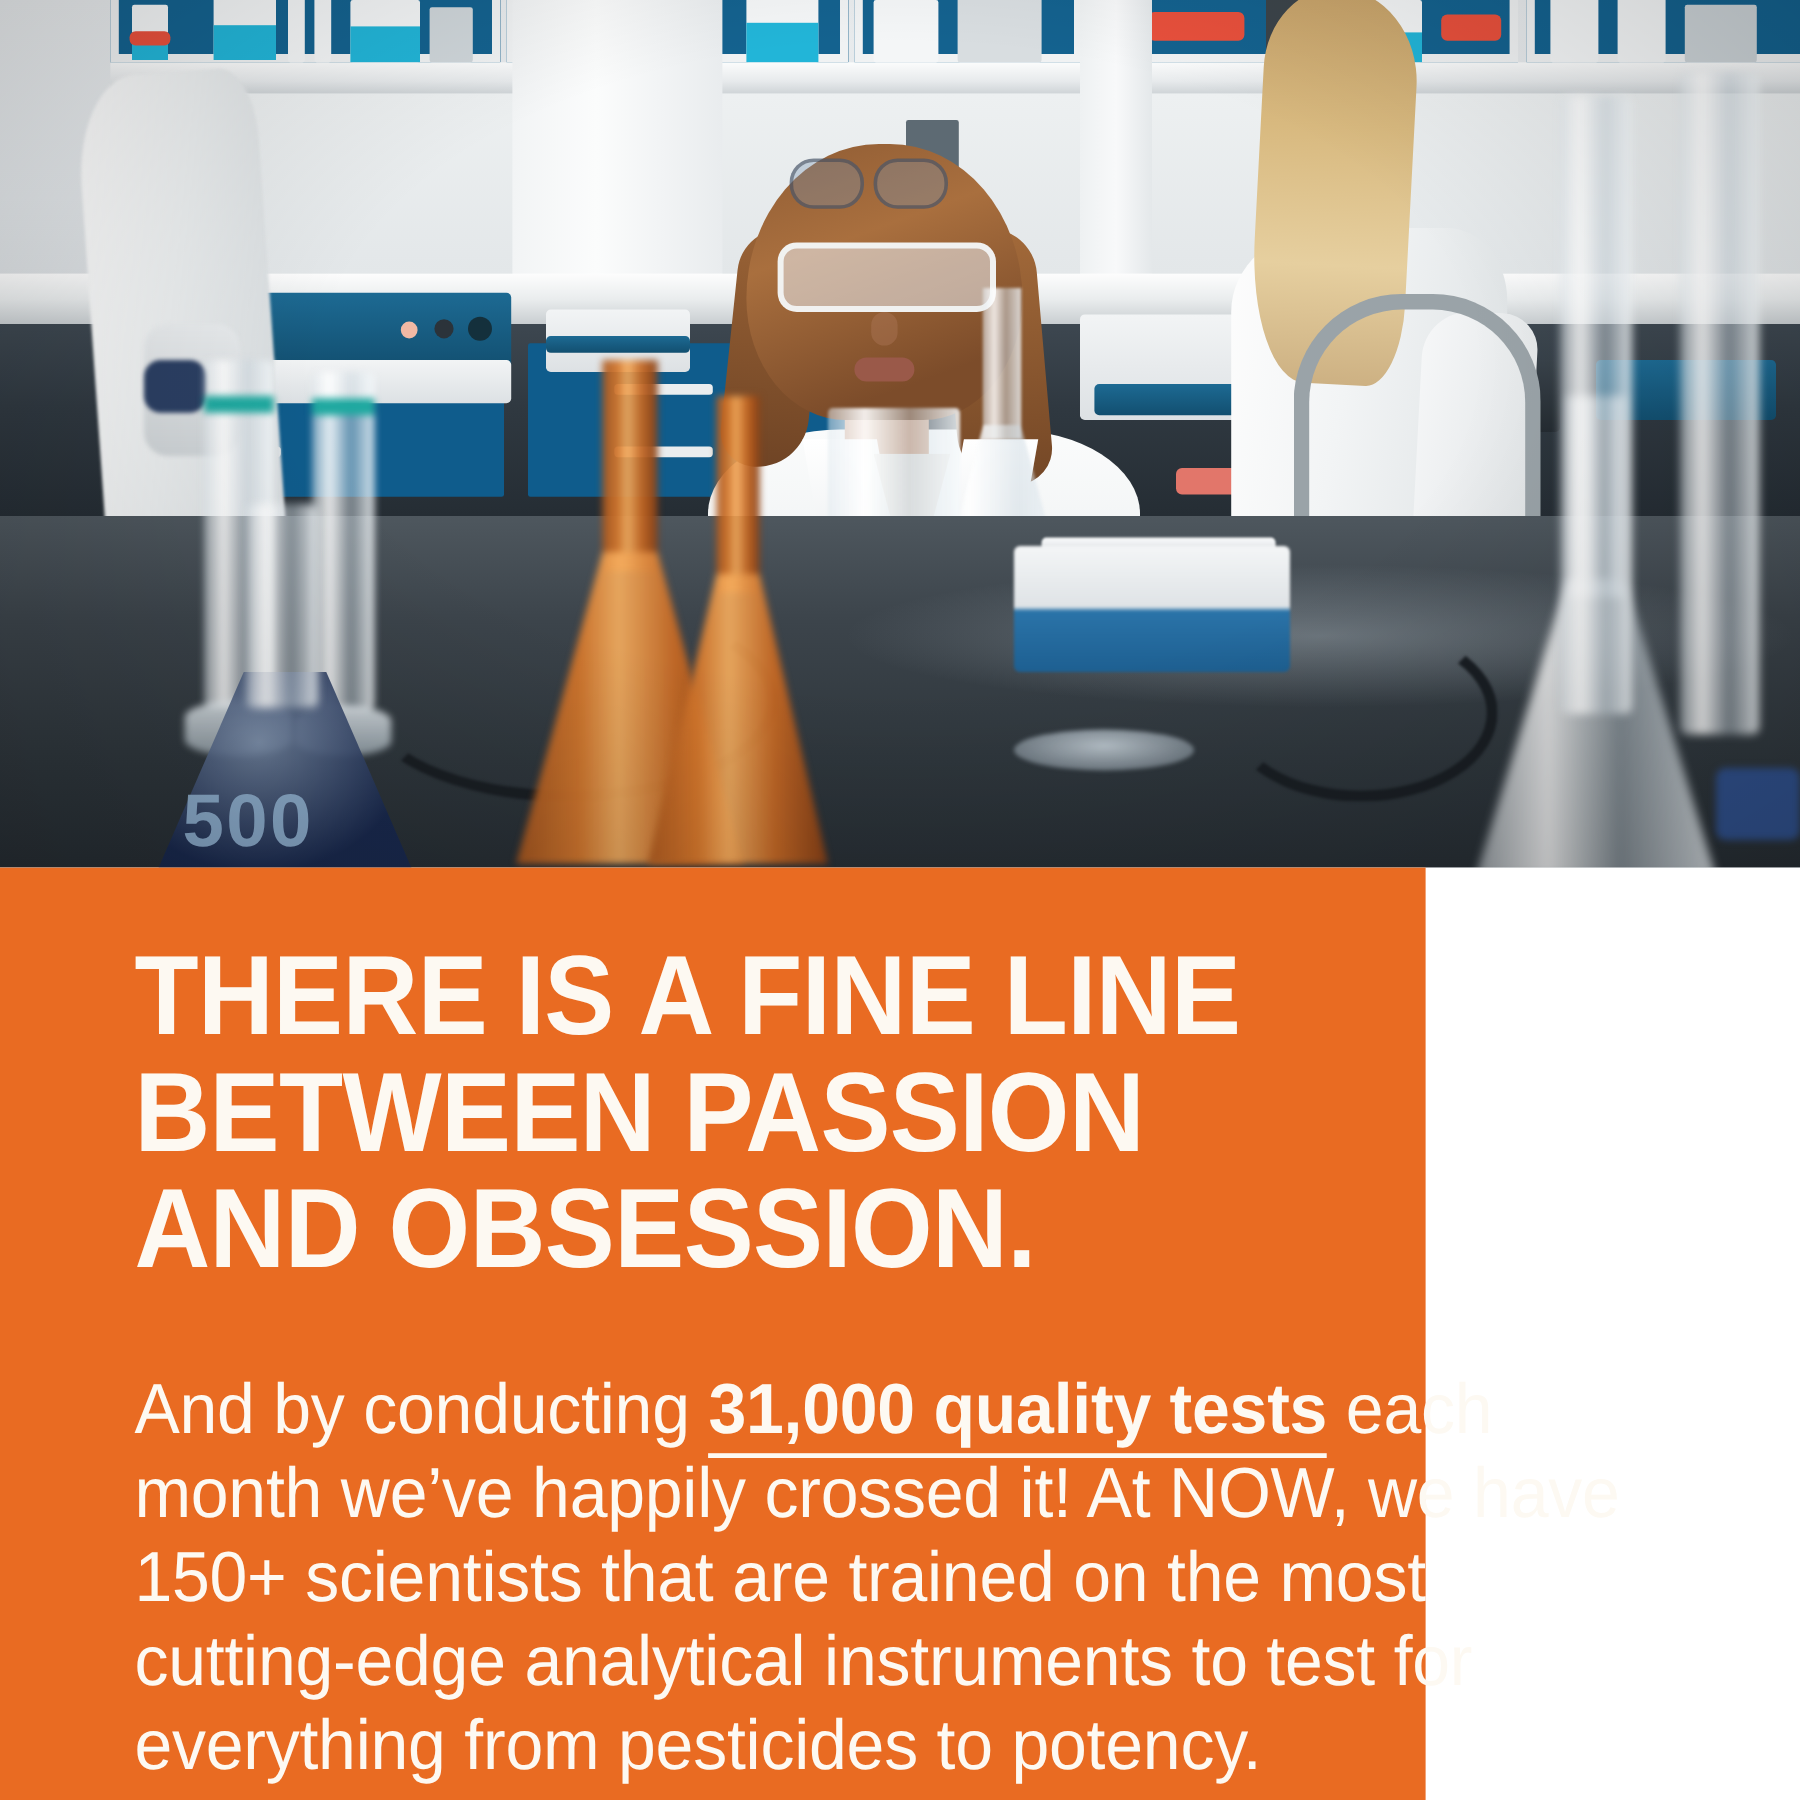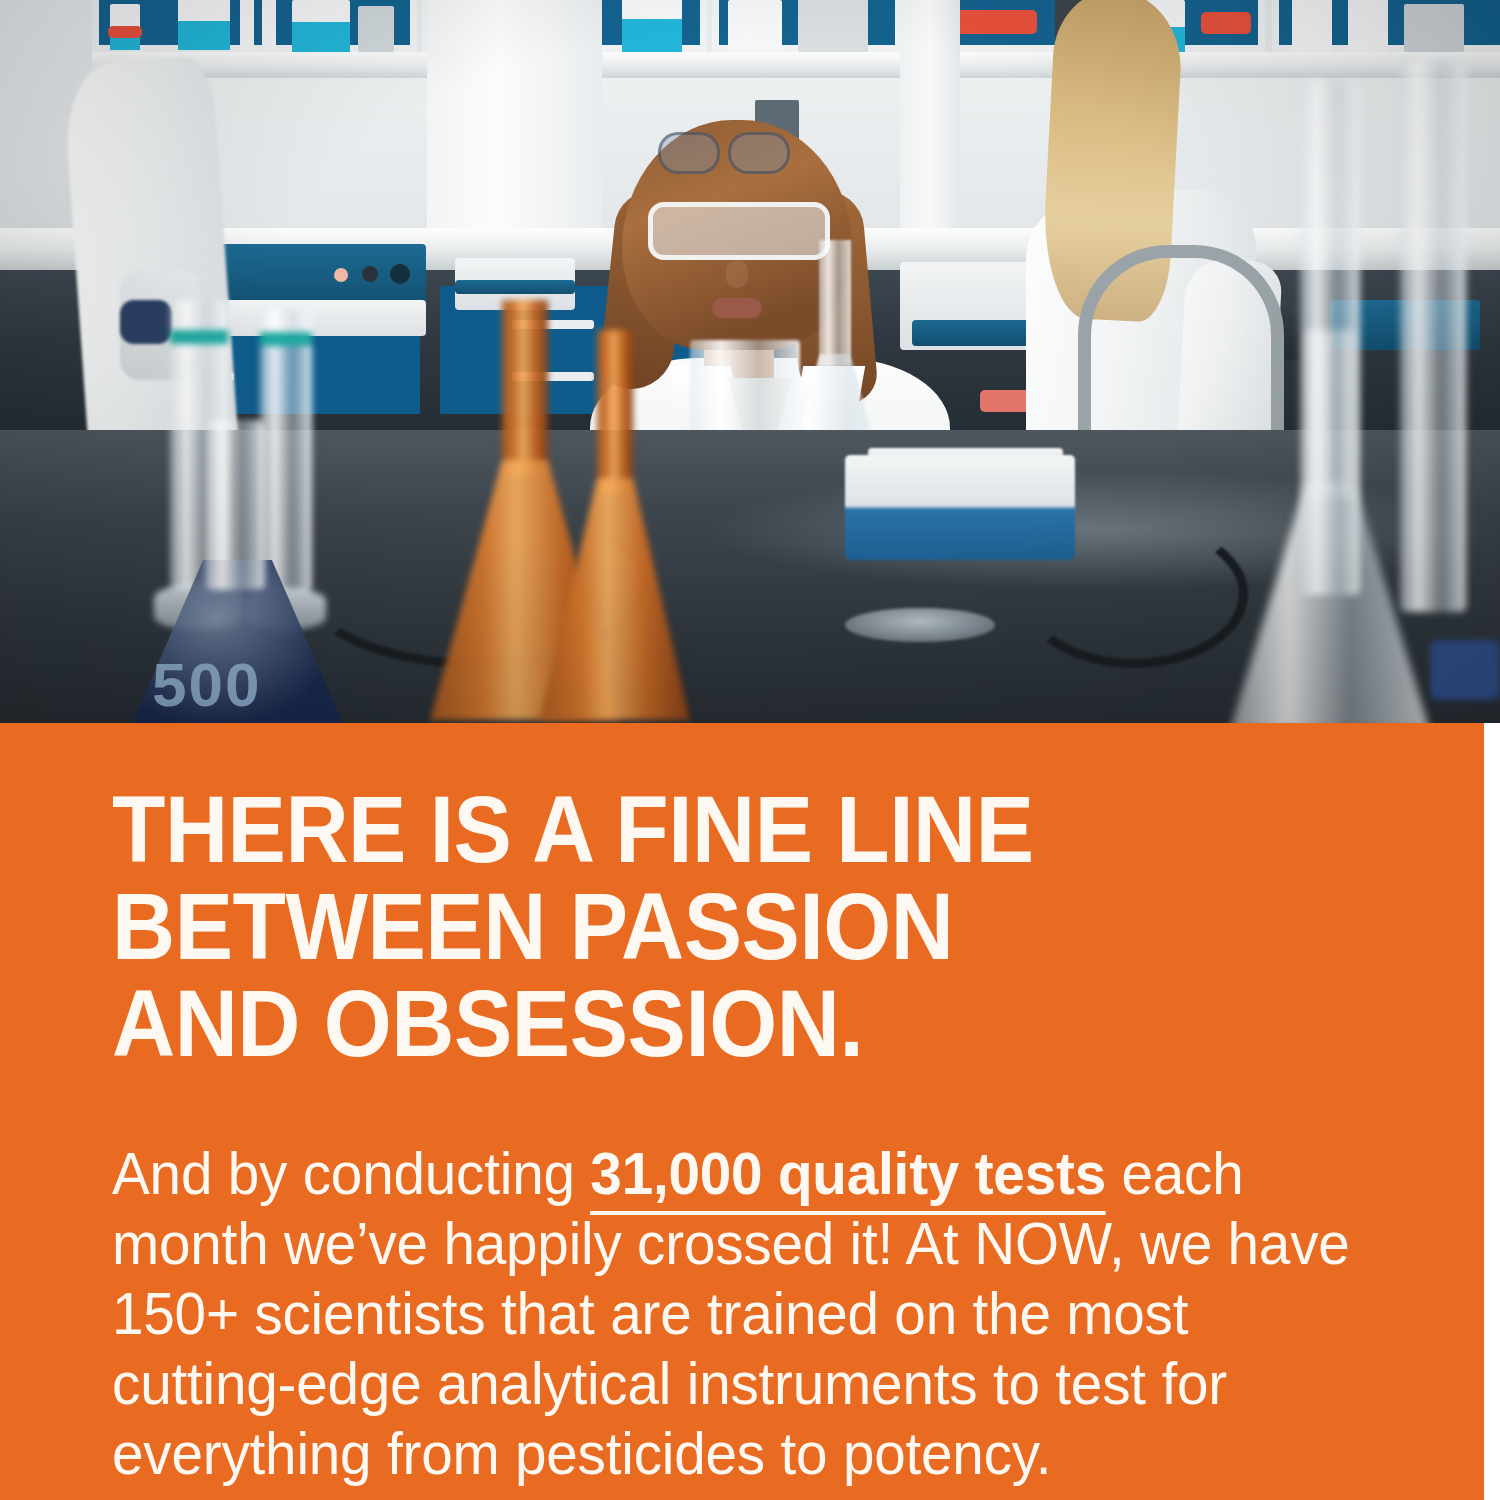--- a/index.html
+++ b/index.html
@@ -318,21 +318,21 @@
   .photo-vignette {
     position: absolute; inset: 0;
     background: radial-gradient(ellipse at 50% 42%, rgba(0,0,0,0) 45%, rgba(0,0,0,0.20) 100%);
     pointer-events: none;
   }
 
   
   .panel {
     position: absolute;
     left: 0; top: 723px;
-    width: 1484px; height: 777px;
+    width: 1188px; height: 777px;
     background: #e96b22;
   }
   .headline {
     position: absolute;
     left: 112px;
     top: 58px;
     width: 1300px;
     color: #fdf9f2;
     font-family: "Liberation Sans Narrow", "Liberation Sans", sans-serif;
     font-weight: bold;

